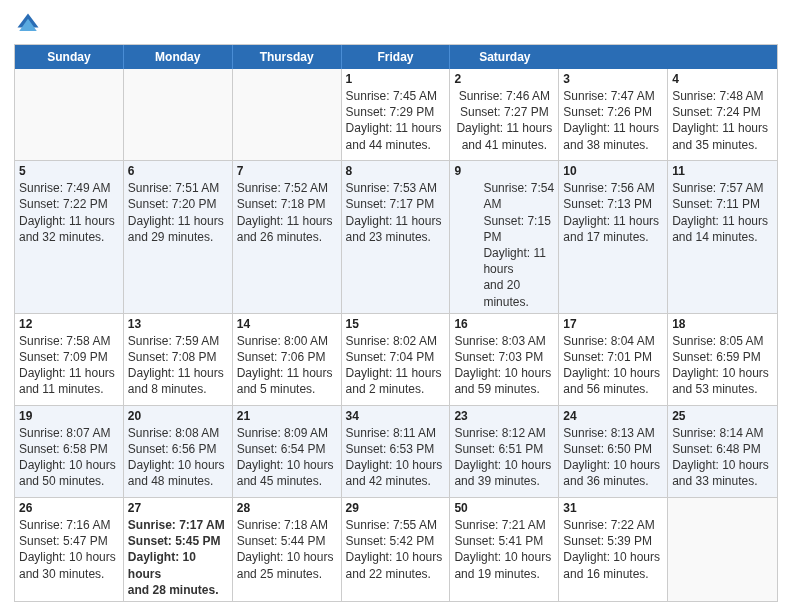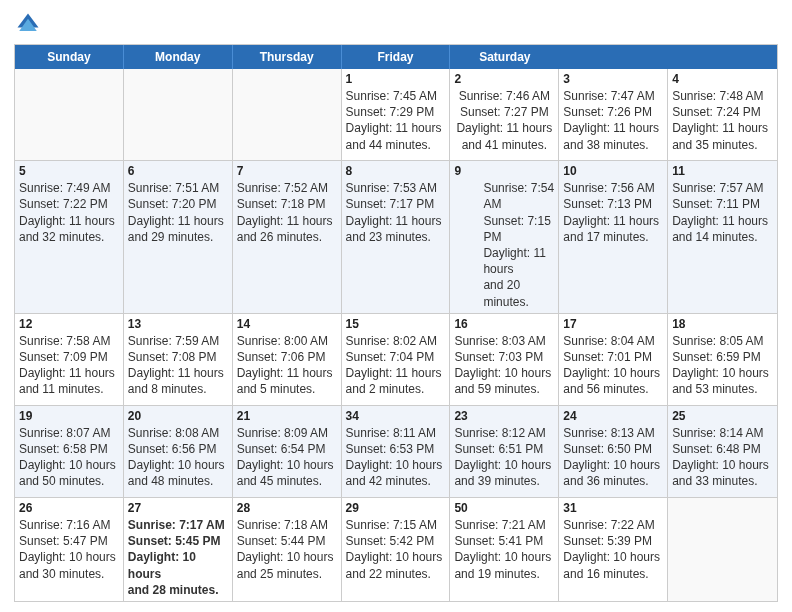--- a/index.html
+++ b/index.html
@@ -352,21 +352,21 @@
           </div>
           <div class="cal-cell">
             <span class="day-num">28</span>
             <div class="cell-text" style="white-space: pre-line;">Sunrise: 7:18 AM
 Sunset: 5:44 PM
 Daylight: 10 hours
 and 25 minutes.</div>
           </div>
           <div class="cal-cell">
             <span class="day-num">29</span>
-            <div class="cell-text" style="white-space: pre-line;">Sunrise: 7:15 AM
+            <div class="cell-text" style="white-space: pre-line;">Sunrise: 7:55 AM
 Sunset: 5:42 PM
 Daylight: 10 hours
 and 22 minutes.</div>
           </div>
           <div class="cal-cell">
             <span class="day-num">50</span>
             <div class="cell-text" style="white-space: pre-line;">Sunrise: 7:21 AM
 Sunset: 5:41 PM
 Daylight: 10 hours
 and 19 minutes.</div>

